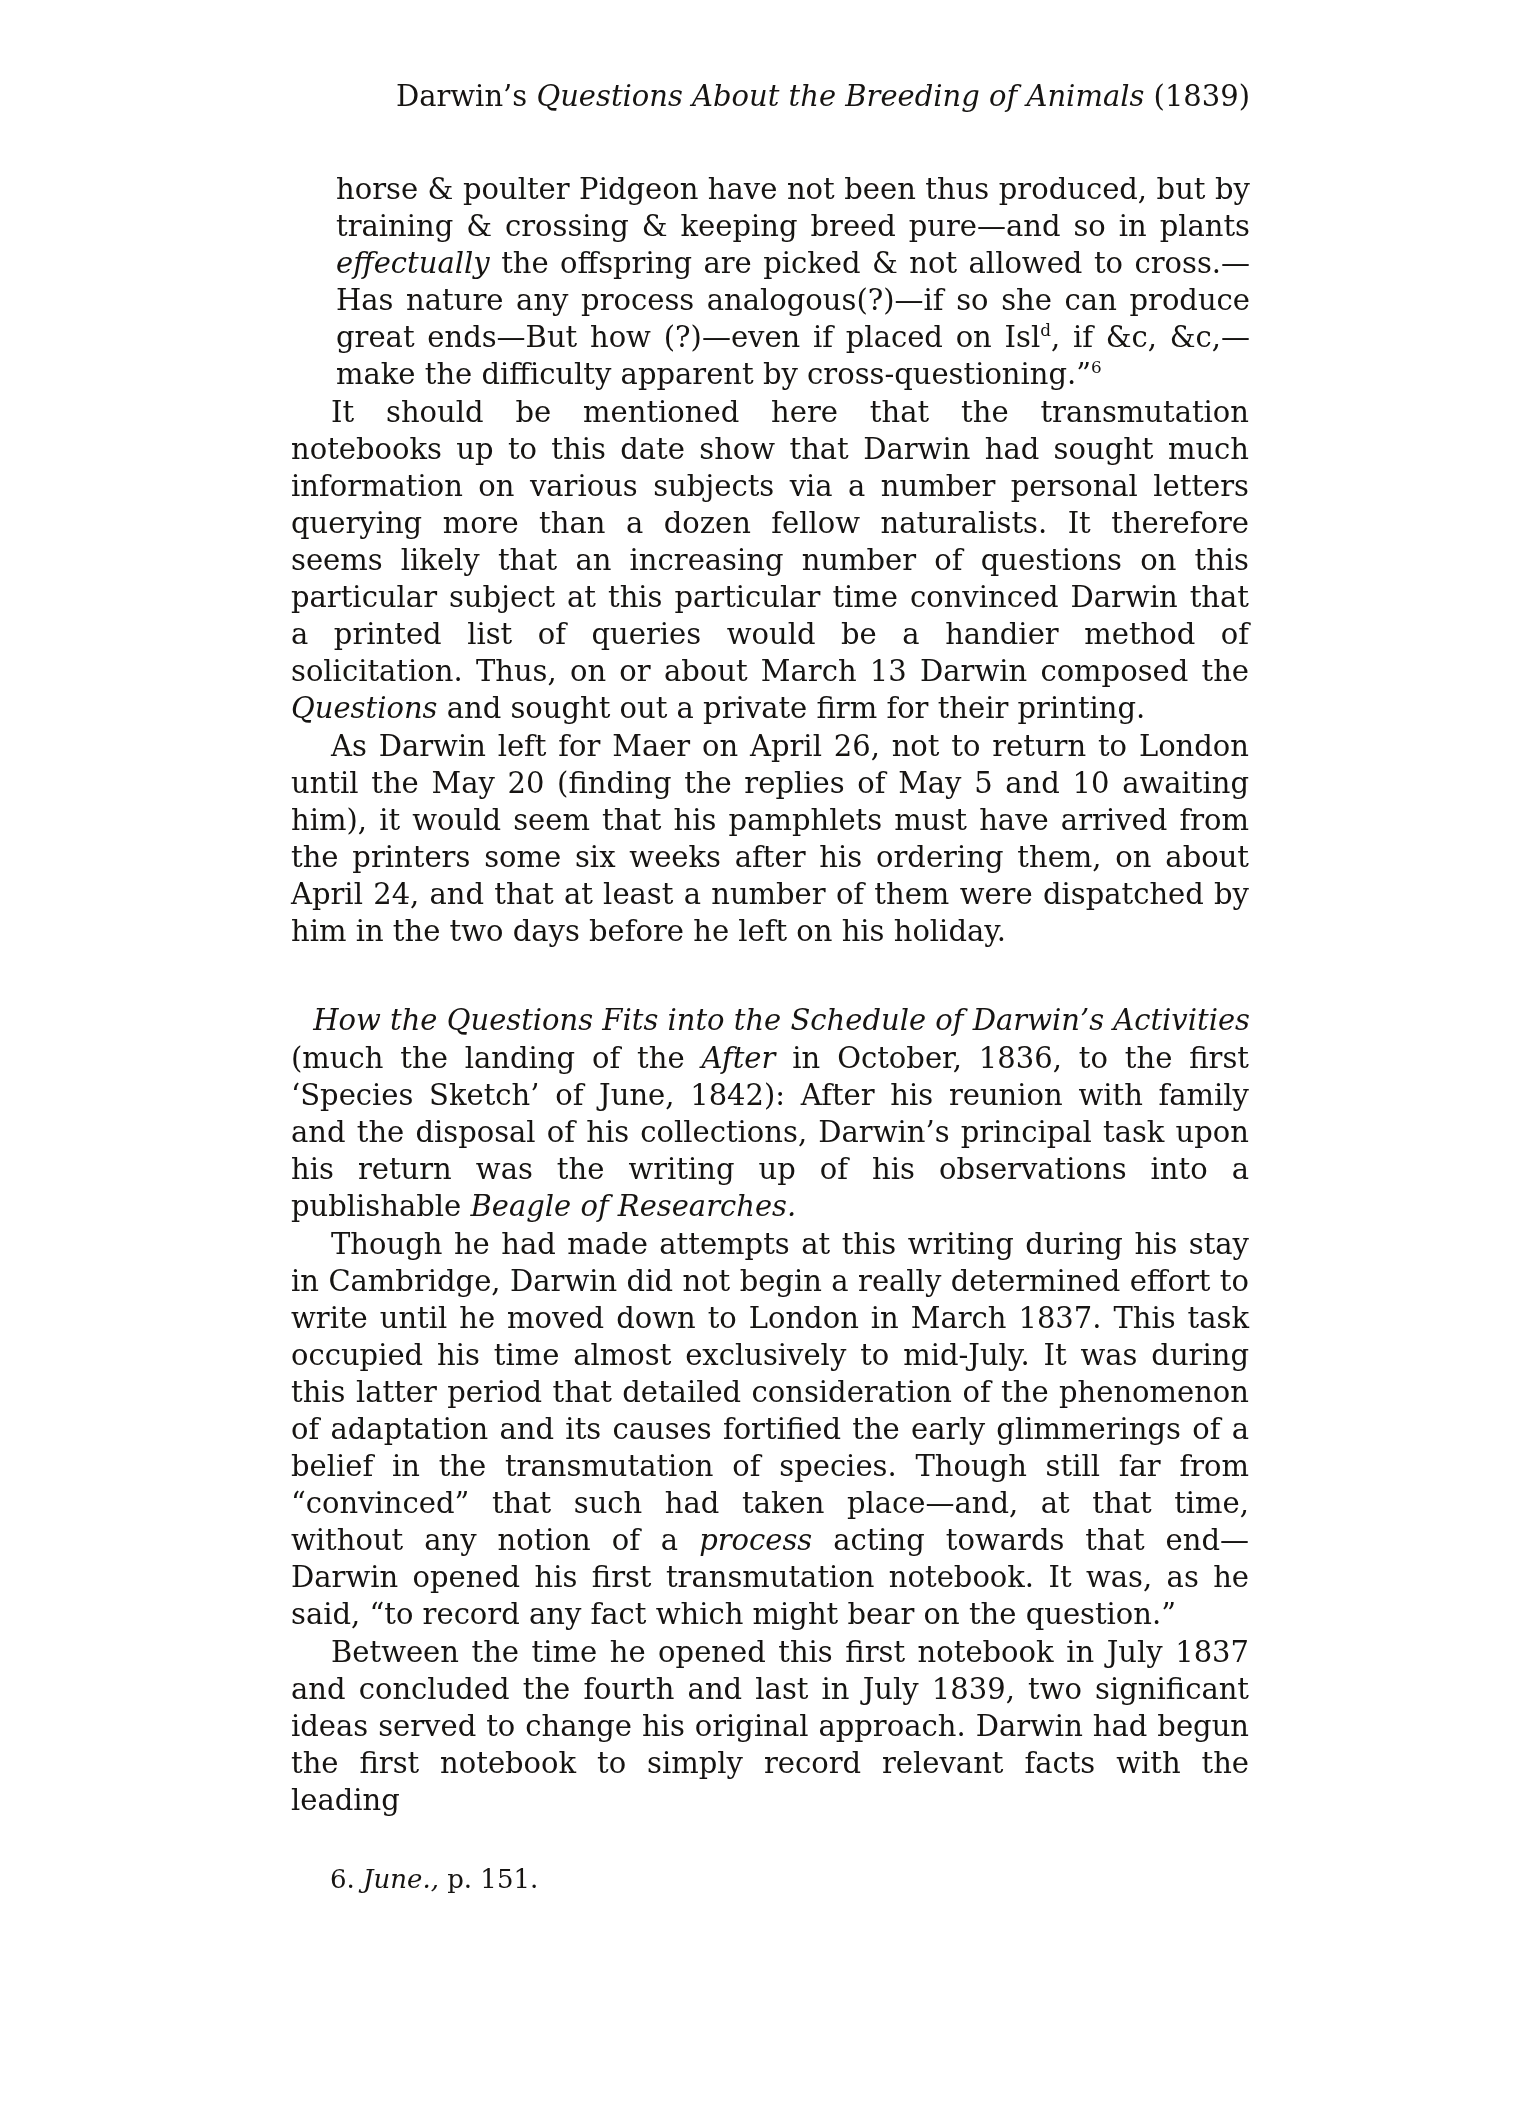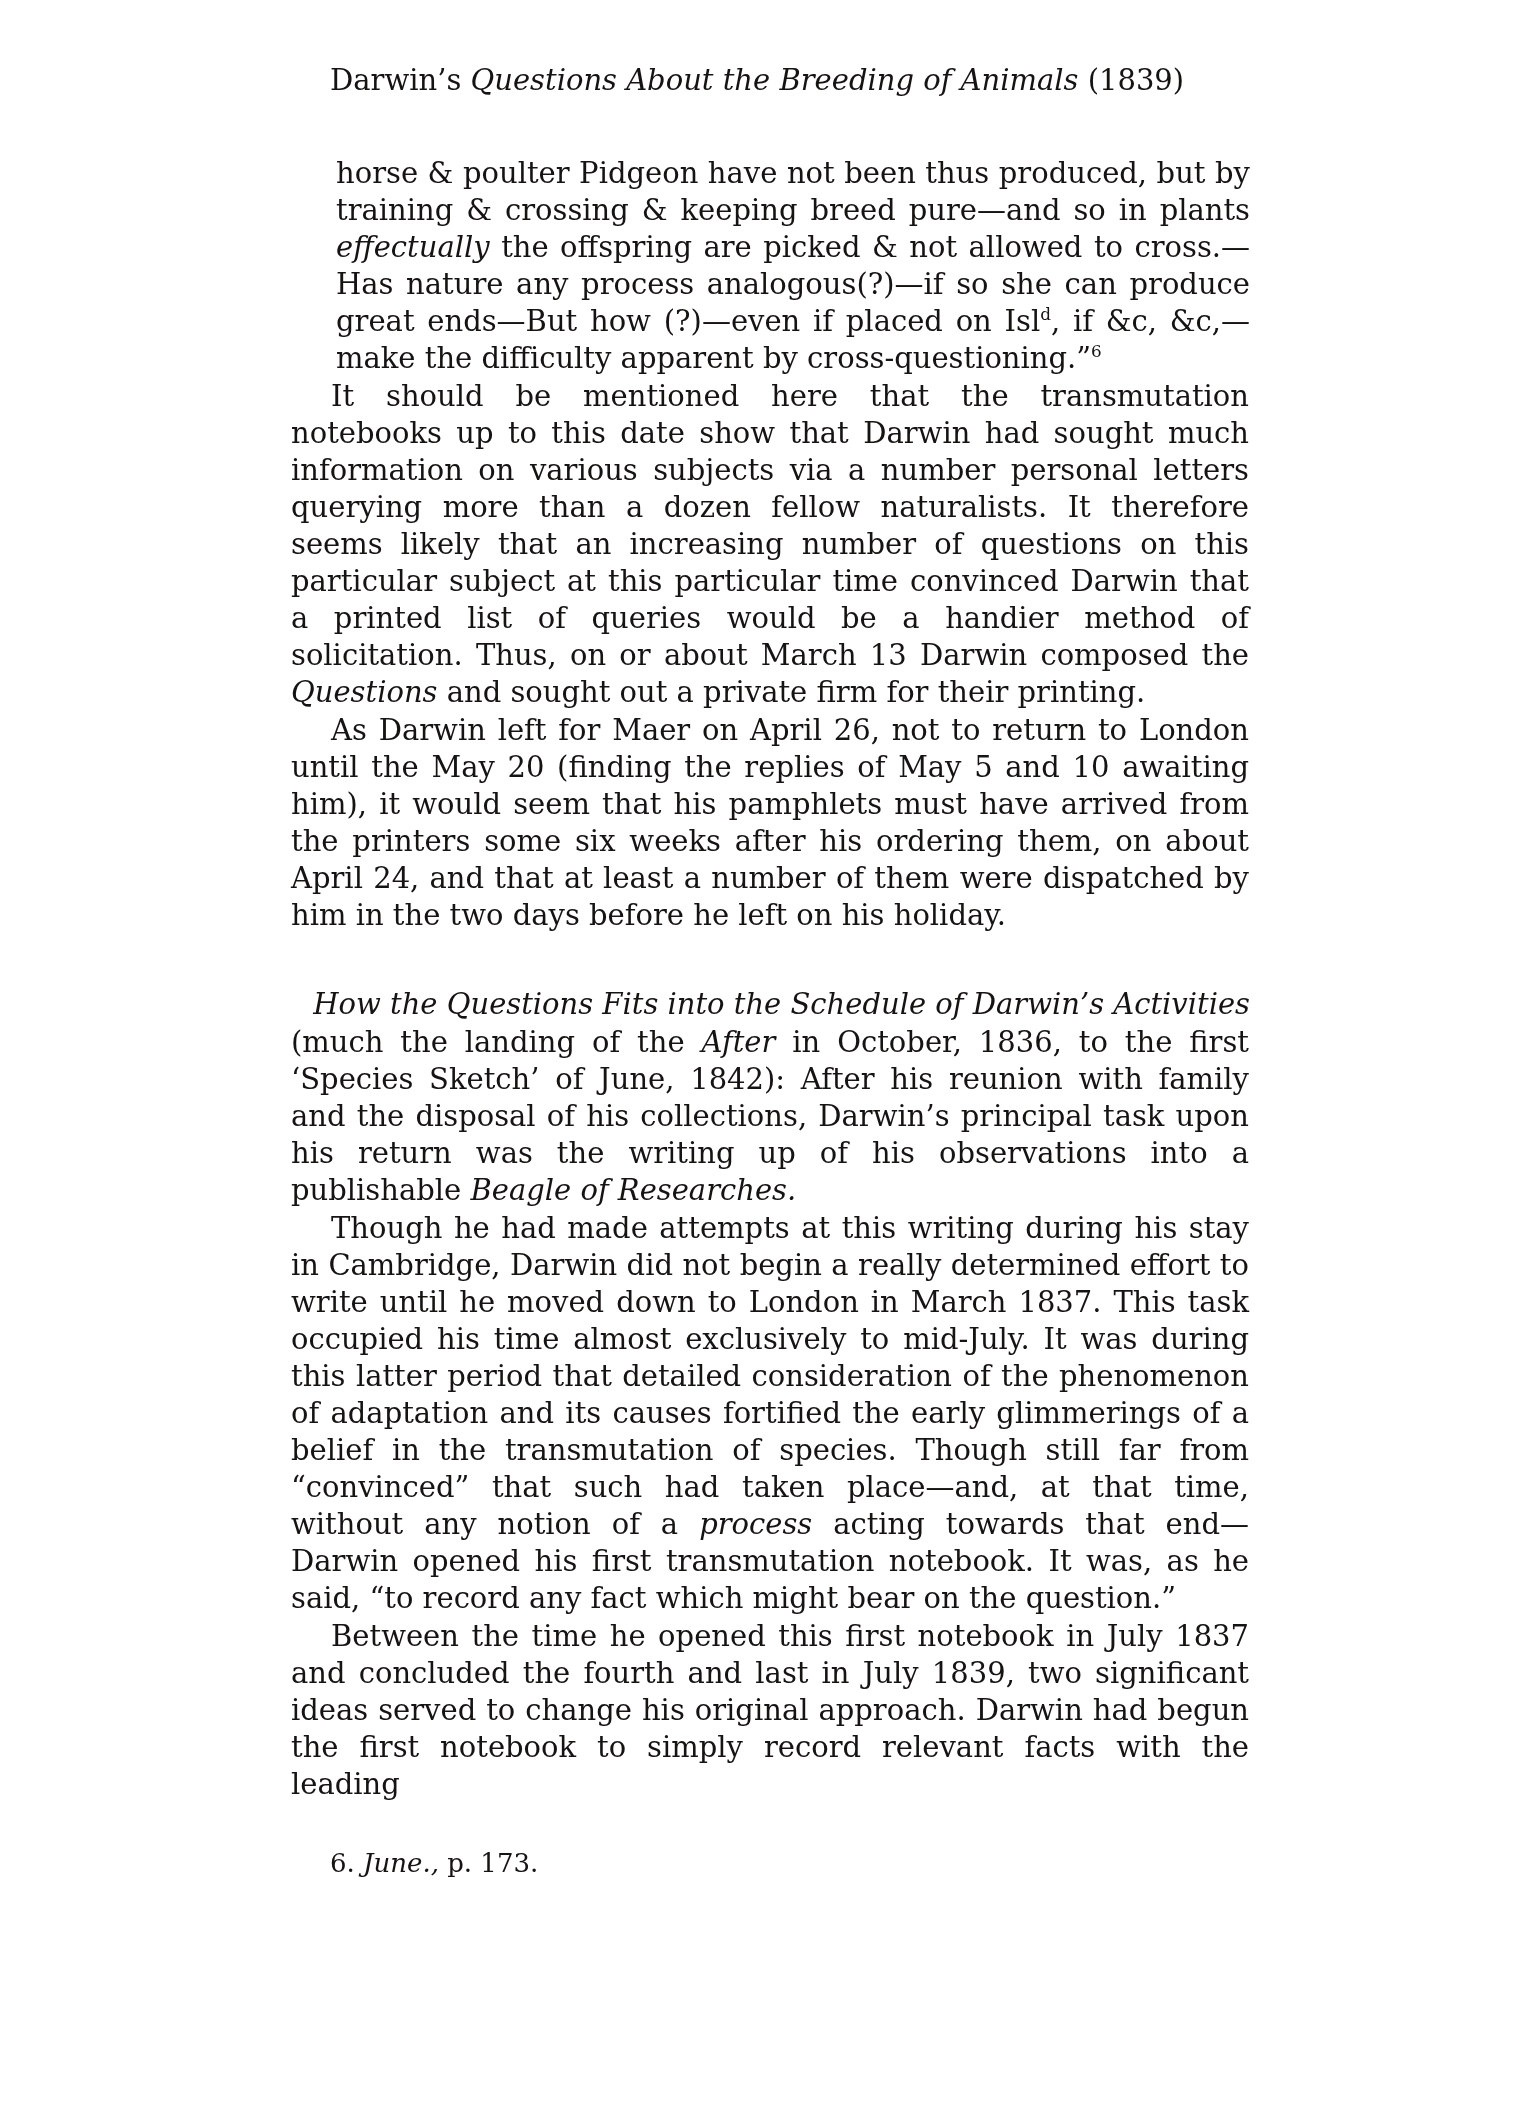--- a/index.html
+++ b/index.html
@@ -14,22 +14,22 @@
     background: #ffffff;
     color: #161412;
     font-family: "DejaVu Serif", "Liberation Serif", serif;
     box-sizing: border-box;
     padding: 62px 282px 0 290px;
     overflow: hidden;
   }
   .running-head {
     font-size: 31px;
     line-height: 37px;
-    text-align: left;
-    margin: 0 0 56px 40px;
+    text-align: right;
+    margin: 16px 0 56px 40px;
     white-space: nowrap;
   }
   .body-text {
     font-size: 29px;
     line-height: 37px;
   }
   .block-quote {
     margin: 0 0 0 46px;
     text-align: justify;
   }
@@ -78,16 +78,16 @@
   <p class="para ind body-text"><span>As Darwin left for Maer on April 26, not to return to London until the May 20 (finding the replies of May 5 and 10 awaiting him), it would seem that his pamphlets must have arrived from the printers some six weeks after his ordering them, on about April 24, and that at least a number of them were dispatched by him in the two days before he left on his holiday.</span></p>
 
   <div class="section-heading body-text"><span class="it">How the Questions Fits into the Schedule of Darwin’s Activities</span></div>
 
   <p class="para body-text"><span>(much the landing of the </span><span class="it">After</span><span> in October, 1836, to the first ‘Species Sketch’ of June, 1842): After his reunion with family and the disposal of his collections, Darwin’s principal task upon his return was the writing up of his observations into a publishable </span><span class="it">Beagle of Researches.</span></p>
 
   <p class="para ind body-text"><span>Though he had made attempts at this writing during his stay in Cambridge, Darwin did not begin a really determined effort to write until he moved down to London in March 1837. This task occupied his time almost exclusively to mid-July. It was during this latter period that detailed consideration of the phenomenon of adaptation and its causes fortified the early glimmerings of a belief in the transmutation of species. Though still far from “convinced” that such had taken place—and, at that time, without any notion of a </span><span class="it">process</span><span> acting towards that end—Darwin opened his first transmutation notebook. It was, as he said, “to record any fact which might bear on the question.”</span></p>
 
   <p class="para ind body-text"><span>Between the time he opened this first notebook in July 1837 and concluded the fourth and last in July 1839, two significant ideas served to change his original approach. Darwin had begun the first notebook to simply record relevant facts with the leading</span></p>
 
-  <div class="footnote"><span>6. </span><span class="it">June.,</span><span> p. 173.</span></div>
+  <div class="footnote"><span>6. </span><span class="it">June.,</span><span> p. 151.</span></div>
 
 
 </div>
 
 </body></html>

